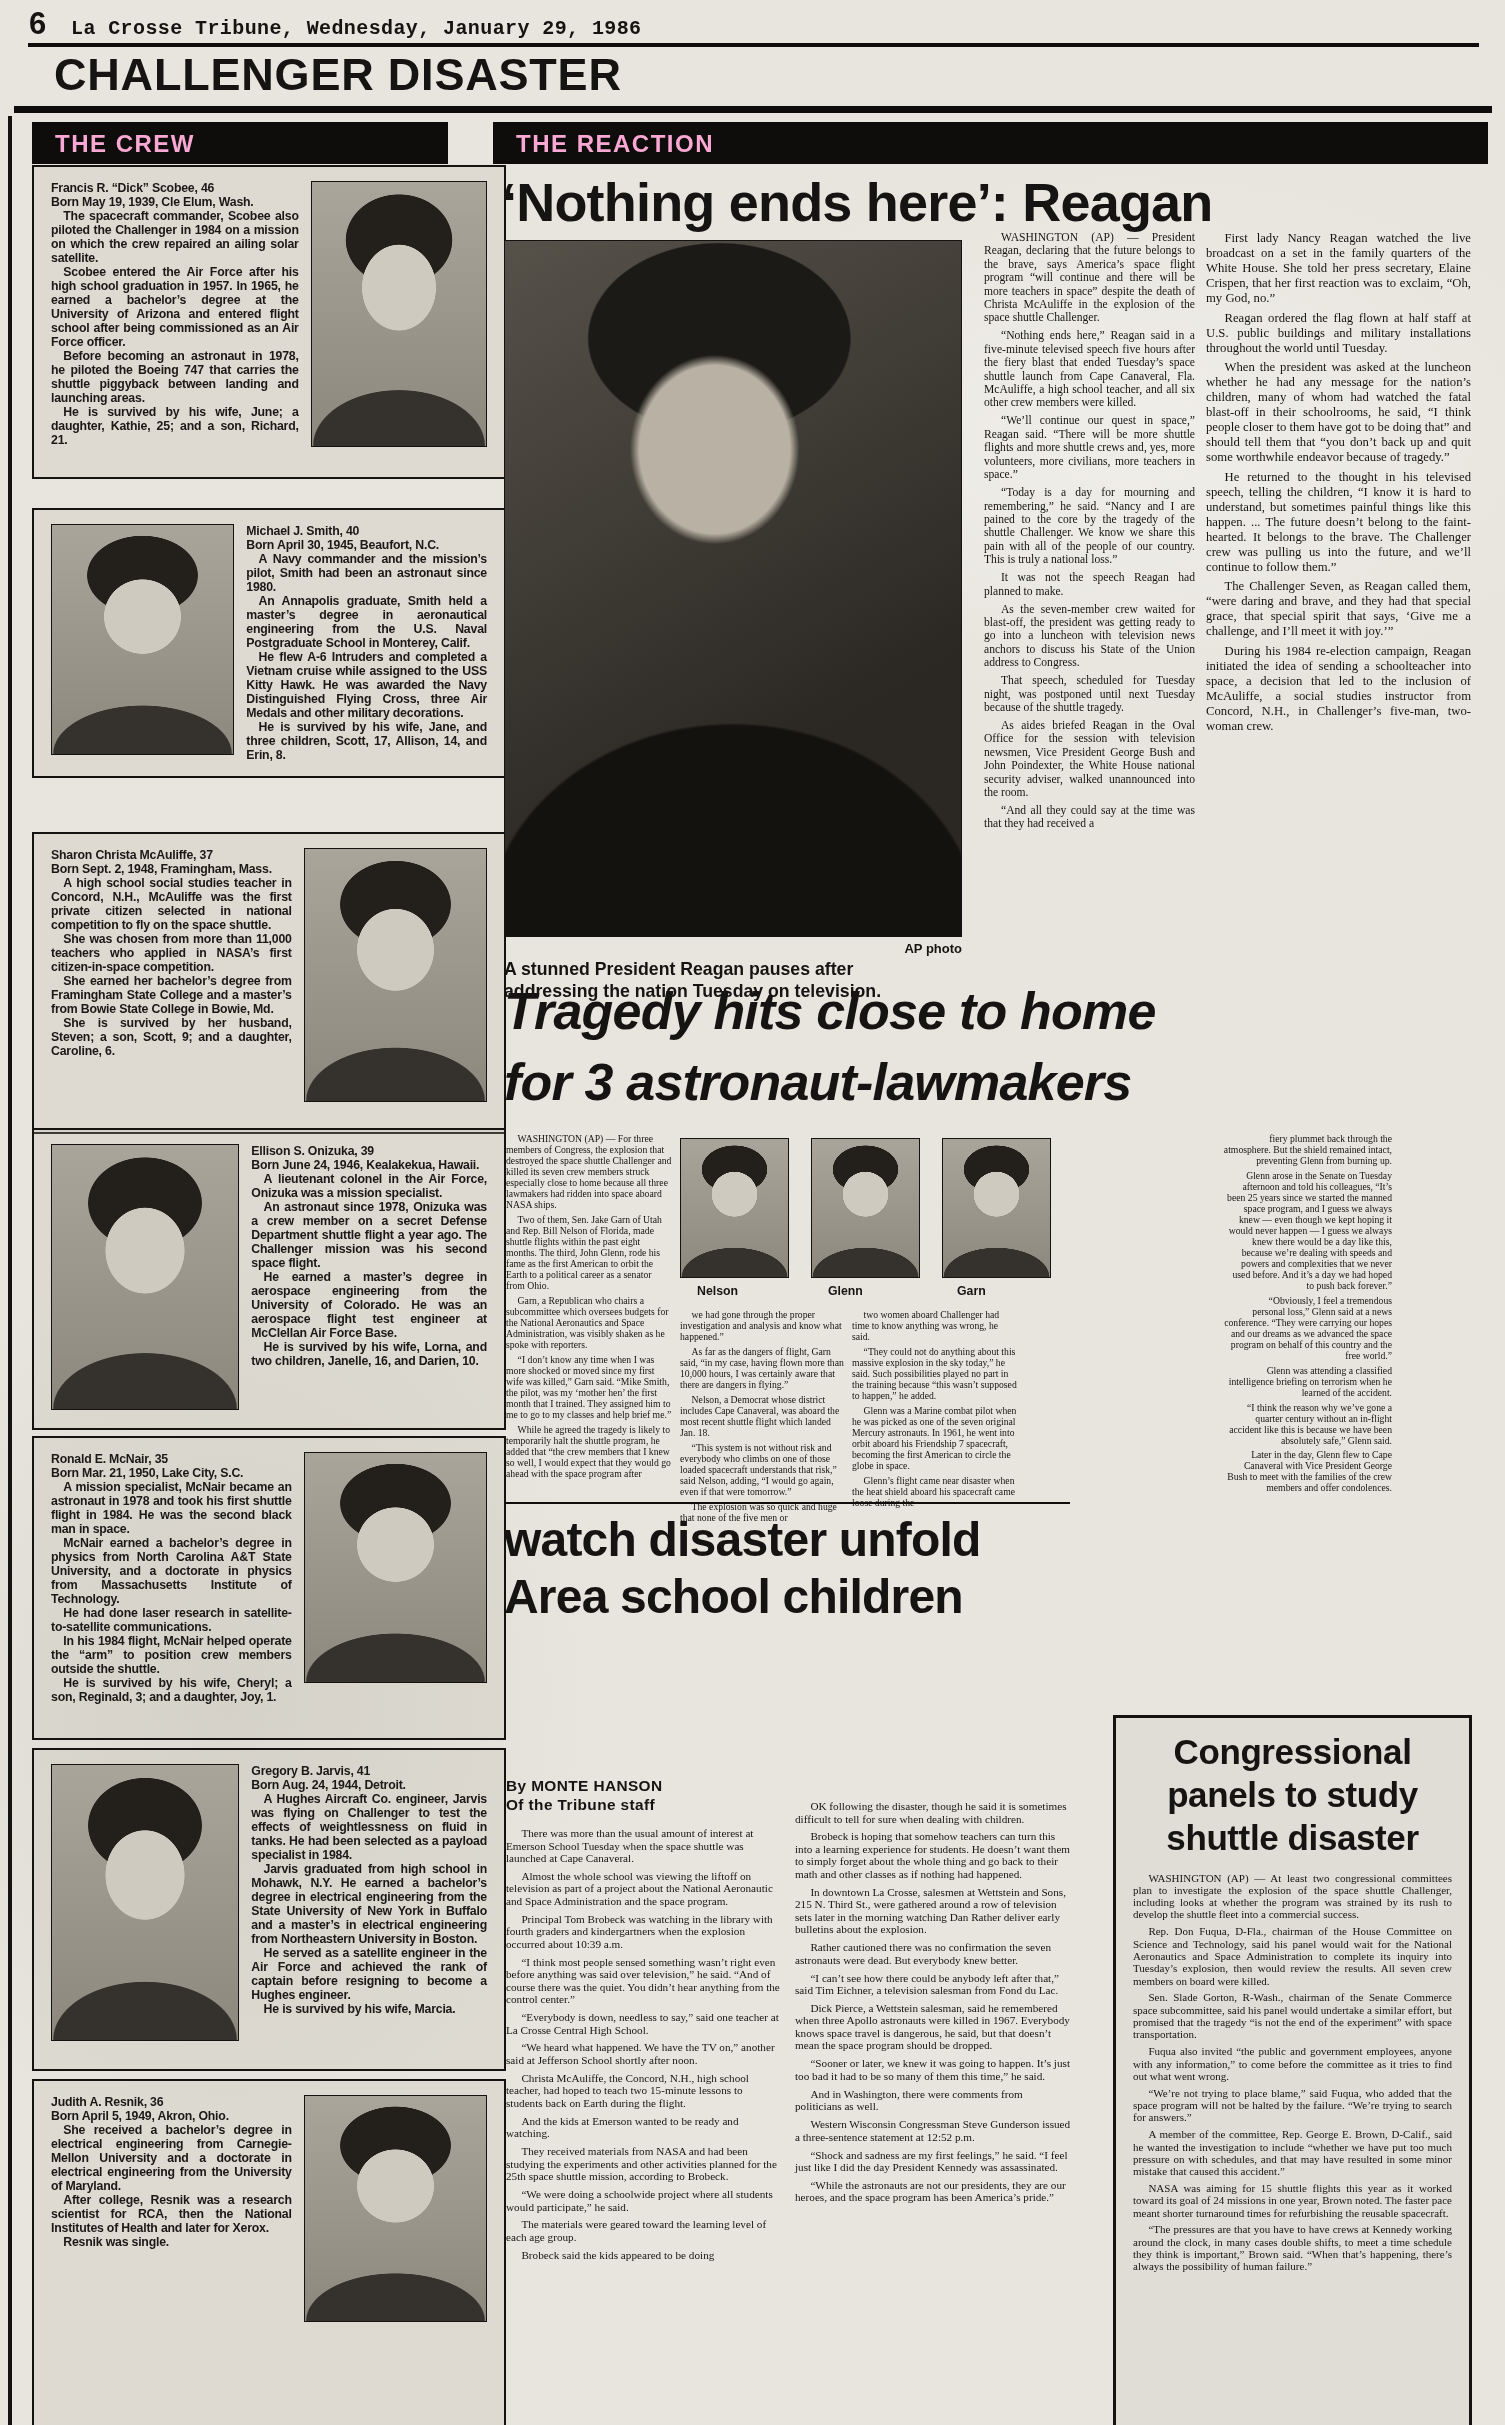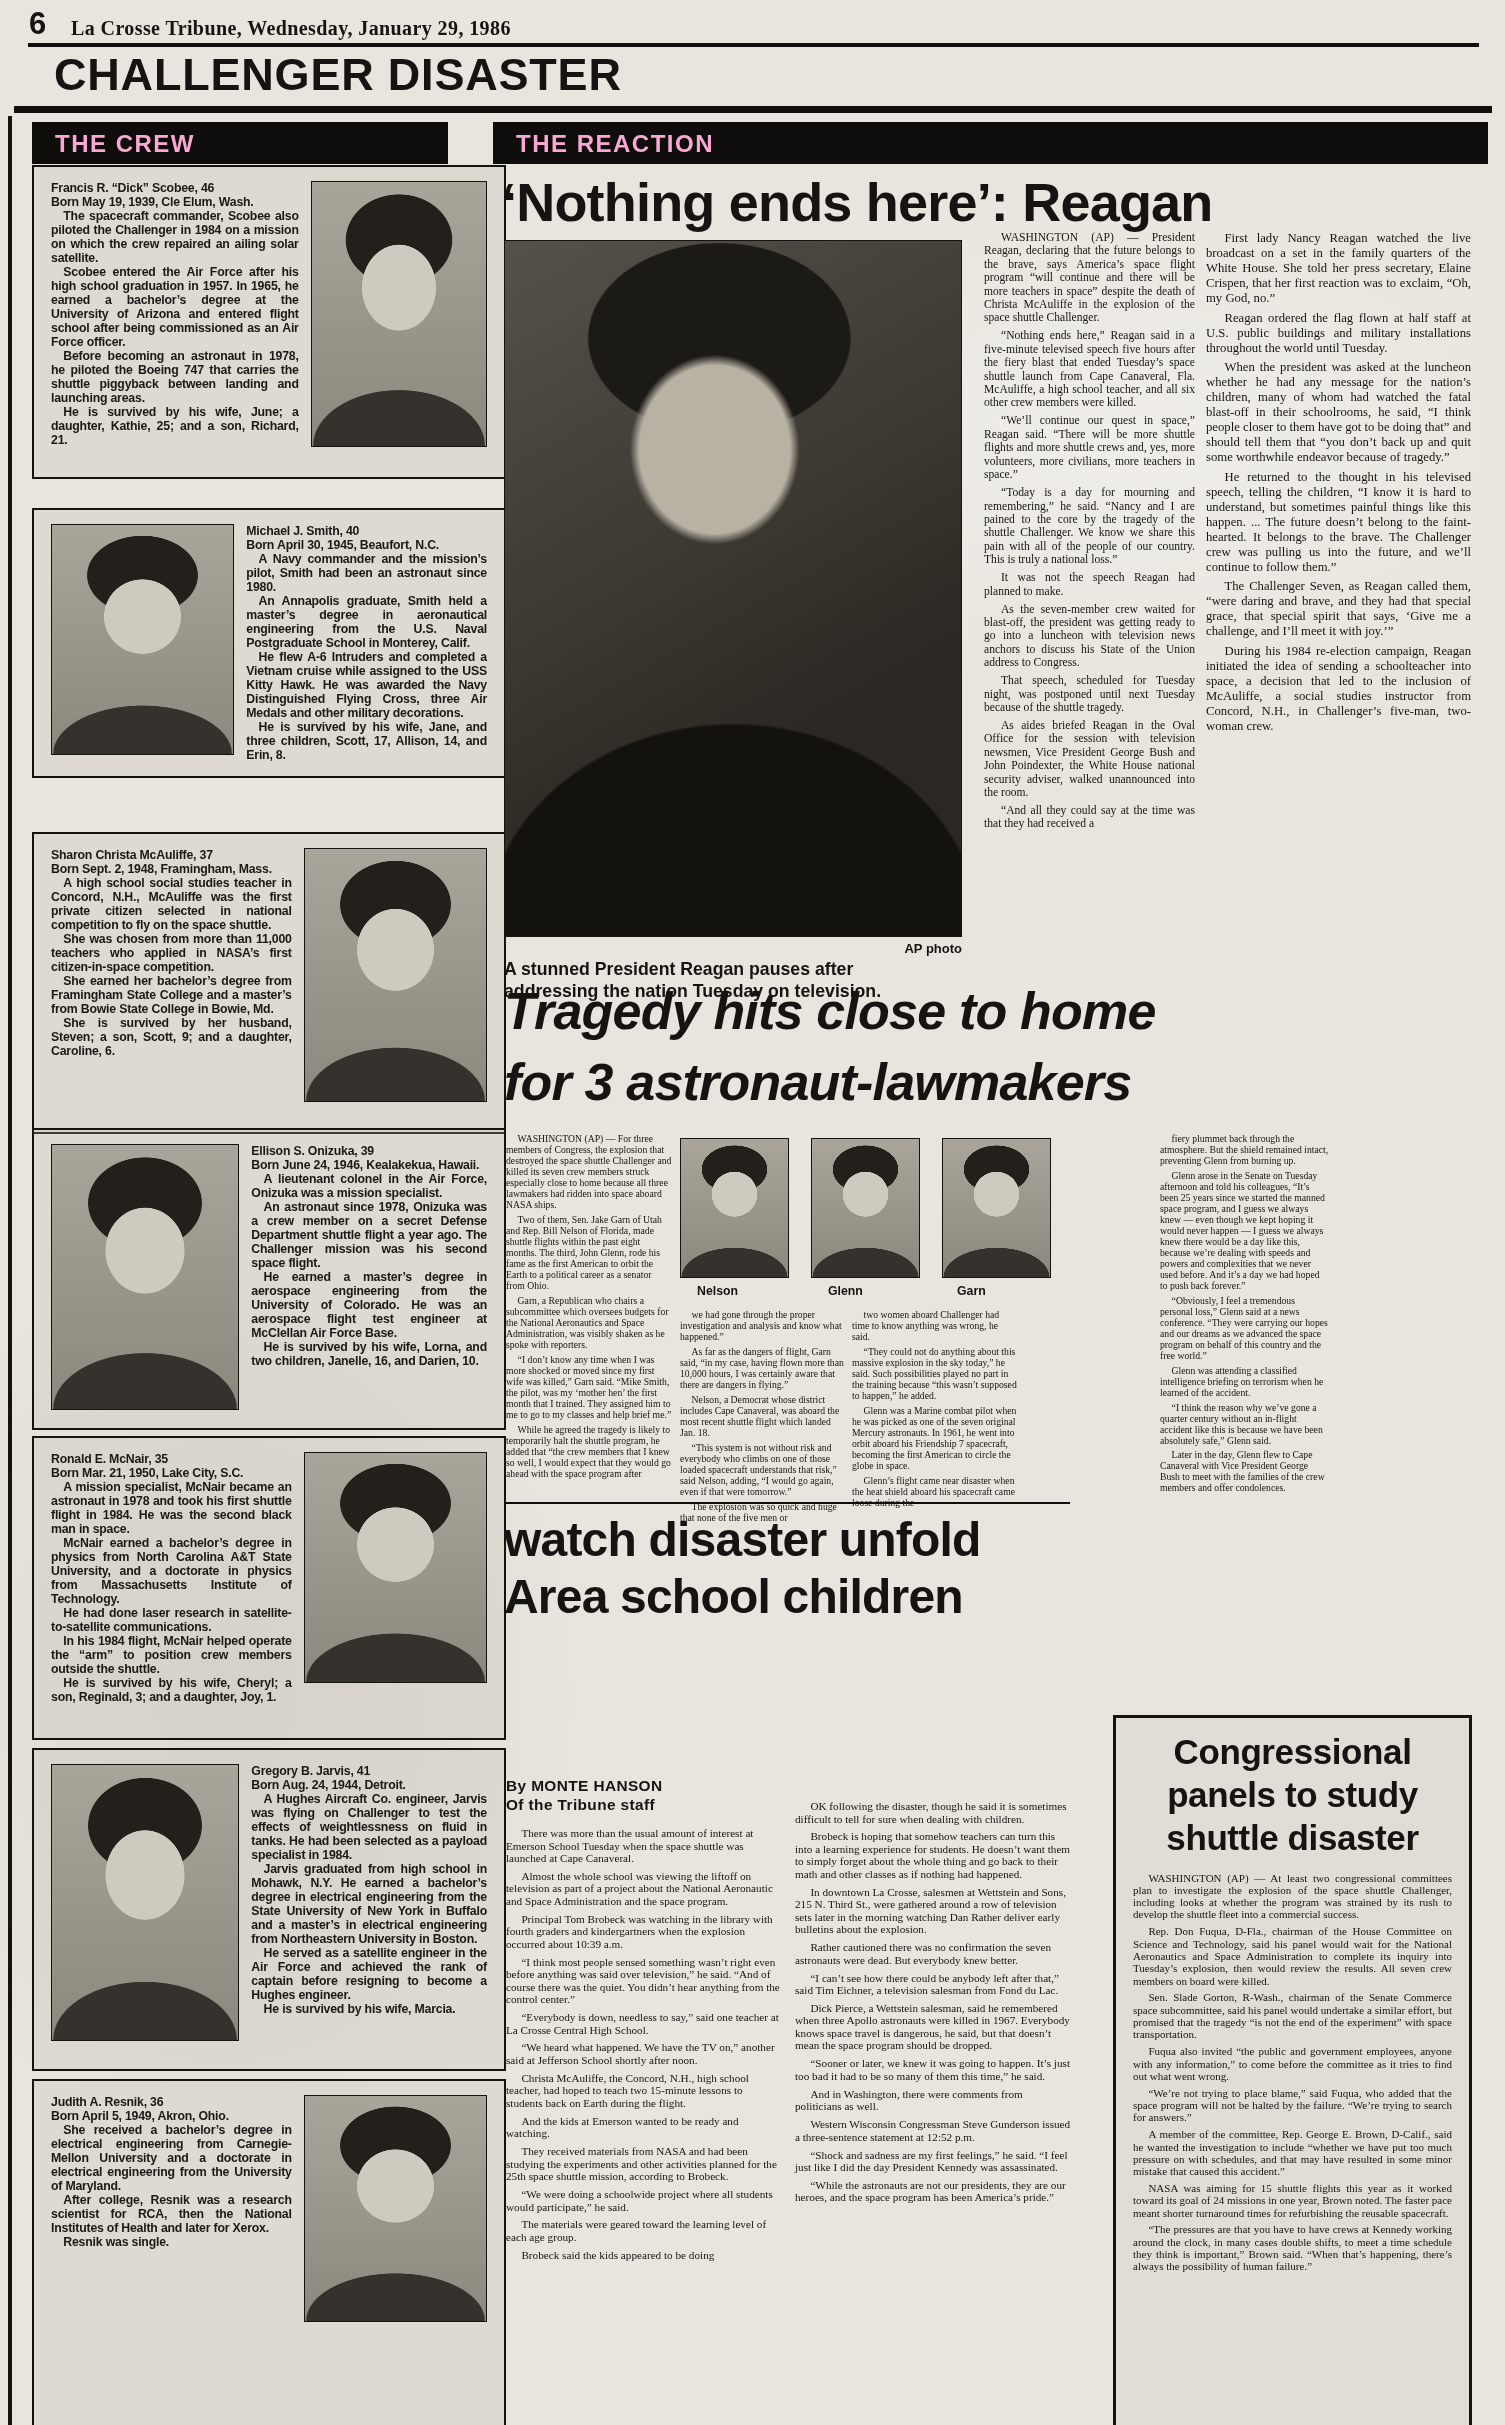--- a/index.html
+++ b/index.html
@@ -8,21 +8,21 @@
     background:
       radial-gradient(ellipse 693px 385px at 75% 18%, rgba(255,255,255,.35), transparent 70%),
       radial-gradient(ellipse 539px 693px at 15% 70%, rgba(120,115,105,.10), transparent 70%),
       #e8e5de;
     font-family:"Liberation Serif", serif;color:#161412;
   }
   .abs{position:absolute;}
   .noint{cursor:default;}
   
   #page-num{left:29px;top:6.2px;font-family:"Liberation Sans",sans-serif;font-weight:800;font-size:31px;}
-  #masthead{left:71px;top:17px;font-family:Liberation Serif, serif;font-weight:600;font-size:20px;letter-spacing:0.4px;}
+  #masthead{left:71px;top:17px;font-family:Liberation Mono, monospace;font-weight:600;font-size:20px;letter-spacing:0.4px;}
   .rule{background:#0f0e0c;}
   #rule-masthead{left:28px;top:43px;width:1451px;height:3.9px;}
   #banner{left:54px;top:49px;font-family:"Liberation Sans",sans-serif;font-weight:800;font-size:45px;letter-spacing:0.8px;}
   #rule-banner{left:14px;top:106px;width:1478px;height:7px;}
   #edge-line{left:7.7px;top:116px;width:3.9px;height:2310px;background:#151310;}
   
   .bar{background:#0e0d0b;color:#f9a8d4;font-family:"Liberation Sans",sans-serif;font-weight:700;
        font-size:24px;letter-spacing:1.5px;height:42px;line-height:43px;padding-left:23px;box-sizing:border-box;}
   #bar-crew{left:32px;top:122px;width:416px;}
   #bar-reaction{left:493px;top:122px;width:995px;}
@@ -64,21 +64,21 @@
   #tragedy-headline{left:504px;top:976px;font-family:"Liberation Sans",sans-serif;font-weight:800;
     font-style:italic;font-size:52px;line-height:71px;letter-spacing:-0.8px;}
   .tragphoto{top:1138px;width:109px;height:140px;}
   #photo-nelson{left:680px;} #photo-glenn{left:811px;} #photo-garn{left:942px;}
   .tragcap{top:1284px;font-family:"Liberation Sans",sans-serif;font-weight:700;font-size:12.3px;}
   #cap-nelson{left:697px;} #cap-glenn{left:828px;} #cap-garn{left:957px;}
   .trag p{font-size:9.7px;line-height:11px;text-indent:11.6px;margin:0 0 3.9px;}
   #trag-col1{left:506px;top:1133px;width:166px;}
   #trag-col2{left:680px;top:1309px;width:165px;}
   #trag-col3{left:852px;top:1309px;width:165px;}
-  #trag-col5{left:1160px;top:1133px;width:169px;}
+  #trag-col5{left:1223px;top:1133px;width:169px;text-align:right;}
   
   #rule-school{left:504px;top:1502px;width:566px;height:2.3px;}
   #school-headline{left:504px;top:1511px;font-family:"Liberation Sans",sans-serif;font-weight:800;
     font-size:48px;line-height:57px;letter-spacing:-0.8px;}
   #school-byline{left:506px;top:1777px;font-family:"Liberation Sans",sans-serif;font-weight:800;
     font-size:15.4px;line-height:18.5px;letter-spacing:0.4px;}
   .school p{font-size:11.2px;line-height:12.5px;text-indent:15.4px;margin:0 0 5.4px;}
   #school-col1{left:506px;top:1827px;width:276px;}
   #school-col2{left:795px;top:1800px;width:276px;}
   

